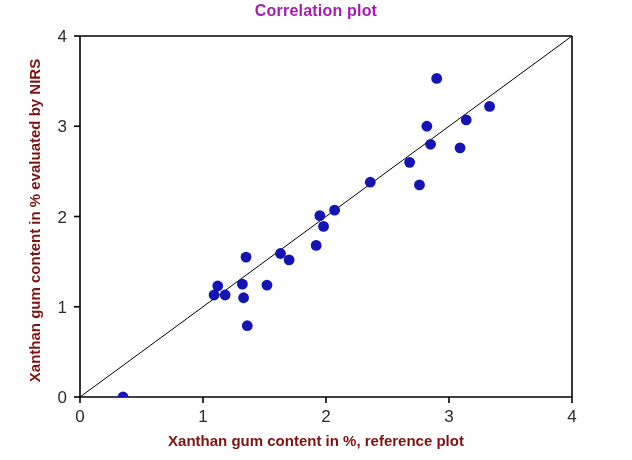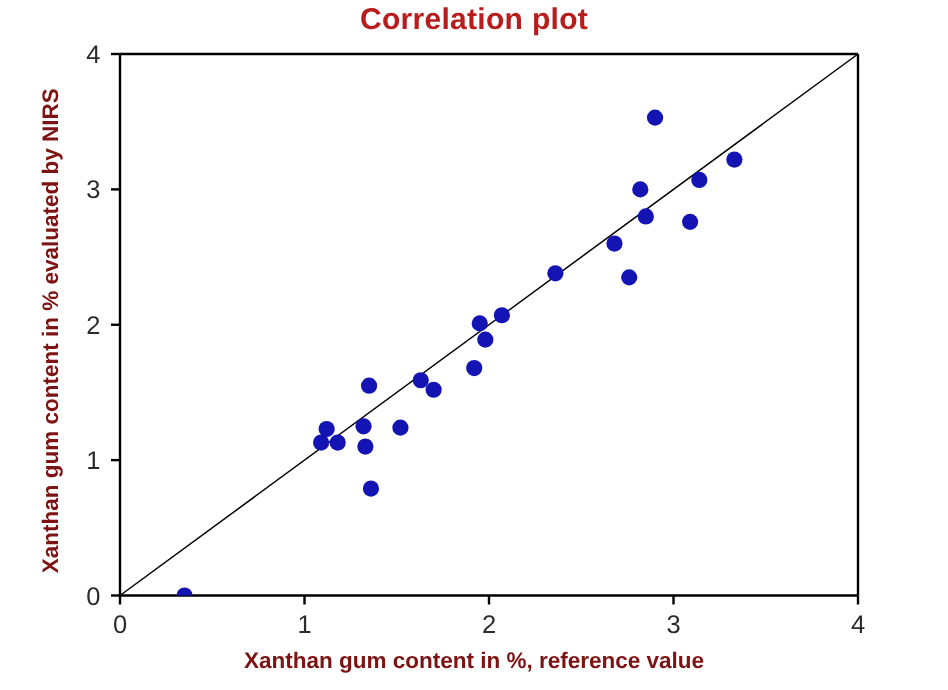--- a/index.html
+++ b/index.html
@@ -18,23 +18,23 @@
     width: 632px;
     height: 460px;
     background: #ffffff;
   }
   #chart-title {
     position: absolute;
     left: 0;
     top: 2px;
     width: 632px;
     text-align: center;
-    font-size: 20px;
+    font-size: 16px;
     font-weight: bold;
-    color: #b91c1c;
+    color: #a21caf;
     letter-spacing: 0.2px;
     font-family: "Liberation Sans", sans-serif;
   }
   #xlabel {
     position: absolute;
     left: 0;
     top: 432px;
     width: 632px;
     text-align: center;
     font-size: 15px;
@@ -131,17 +131,17 @@
         <circle cx="419.47999999999996" cy="184.9125" r="5.4" fill="#1414b4"></circle>
         <circle cx="426.85999999999996" cy="126.25" r="5.4" fill="#1414b4"></circle>
         <circle cx="430.55" cy="144.3" r="5.4" fill="#1414b4"></circle>
         <circle cx="436.7" cy="78.41750000000002" r="5.4" fill="#1414b4"></circle>
         <circle cx="460.07" cy="147.91000000000003" r="5.4" fill="#1414b4"></circle>
         <circle cx="466.22" cy="119.9325" r="5.4" fill="#1414b4"></circle>
         <circle cx="489.59000000000003" cy="106.39499999999998" r="5.4" fill="#1414b4"></circle>
       </g>
   </svg>
 
-  <div id="xlabel">Xanthan gum content in %, reference value</div>
+  <div id="xlabel">Xanthan gum content in %, reference plot</div>
 
   <div id="ylabel">Xanthan gum content in % evaluated by NIRS</div>
 
 </div>
 
 </body></html>

